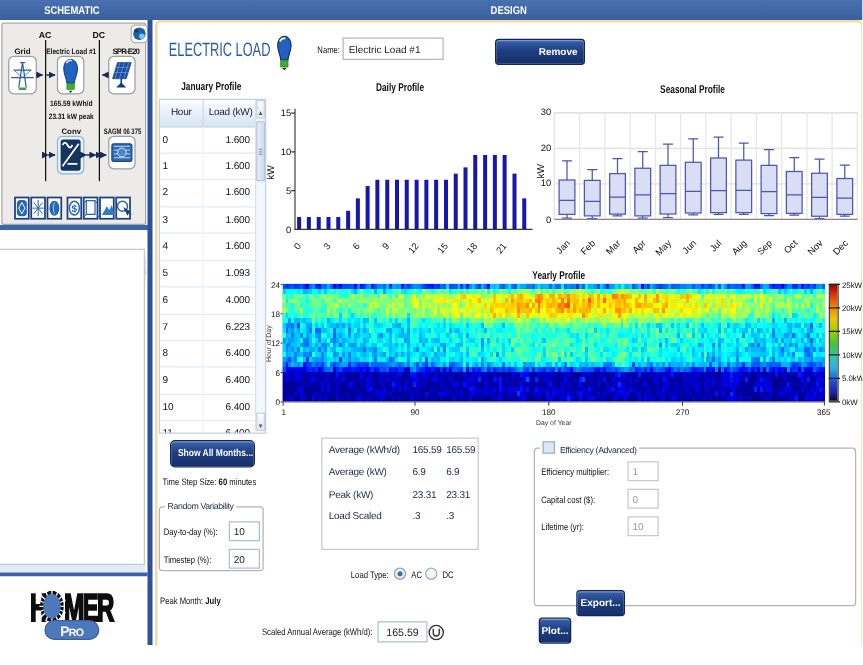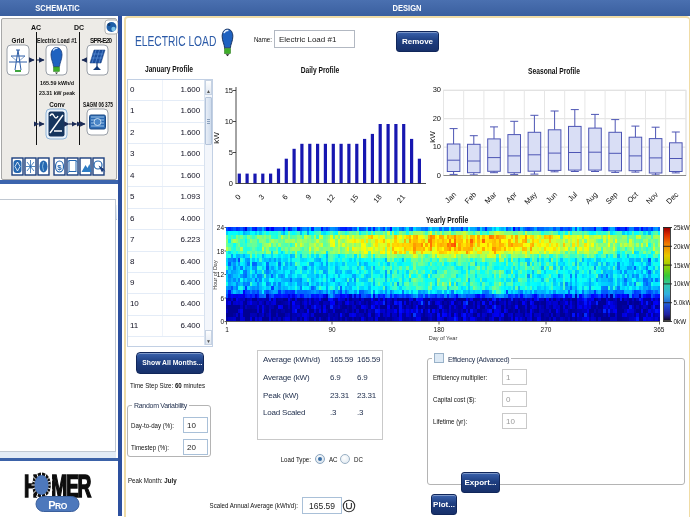--- a/index.html
+++ b/index.html
@@ -182,23 +182,27 @@
 
 <div class="abs" style="left:135px;top:31.5px;font-size:15.5px;font-weight:normal;color:#2b5aa7;transform:scaleX(0.66);transform-origin:left;white-space:nowrap;">ELECTRIC LOAD</div>
 <svg class="abs" style="left:221px;top:25px" width="13" height="35" viewBox="0 0 17 37">
   <path d="M8.5,1 c4.4,0 7,4.2 7,9.5 c0,6 -3.2,11 -3.2,15 l-7.6,0 c0,-4 -3.2,-9 -3.2,-15 c0,-5.3 2.6,-9.5 7,-9.5 Z" fill="#1f62c0" stroke="#122b56" stroke-width="1.2"></path>
   <path d="M4.2,5.5 c1,-1.8 3,-2.8 4.6,-2.6" stroke="#e8f2ff" stroke-width="2" fill="none" stroke-linecap="round"></path>
   <rect x="4.7" y="26.5" width="7.6" height="6.5" fill="#3fae2a" stroke="#2a7d1d" stroke-width="0.8"></rect>
   <path d="M6,34 l5,0 l-2.5,2.5 Z" fill="#222"></path>
 </svg>
 <div class="abs s sr" style="left:244px;top:35px;width:28px;text-align:right;">Name:</div>
 <input class="abs" style="left: 274px; top: 30px; width: 81px; height: 18px; border: 1px solid rgb(178, 184, 194); font-family: &quot;Liberation Sans&quot;, sans-serif; font-size: 8px; padding: 1px 4px; color: rgb(34, 34, 34);" value="Electric Load #1">
-<div class="abs btn" style="left:396px;top:31px;width:41px;height:19px;line-height:19px;">Remove</div>
+<div class="abs btn" style="left:396px;top:31px;width:41px;height:19px;line-height:19px;padding-left:29px;">Remove</div>
 
 <div class="abs" id="jtable">
+  <div id="jhead">
+      <div style="width:34px;text-align:center;">Hour</div>
+      <div style="width:43px;text-align:center;border-left:1px solid #cdd9ea;">Load (kW)</div>
+    </div>
   <div id="jbody">
       <div class="jrow">
         <div>0</div>
         <div>1.600</div>
       </div>
       <div class="jrow">
         <div>1</div>
         <div>1.600</div>
       </div>
       <div class="jrow">

